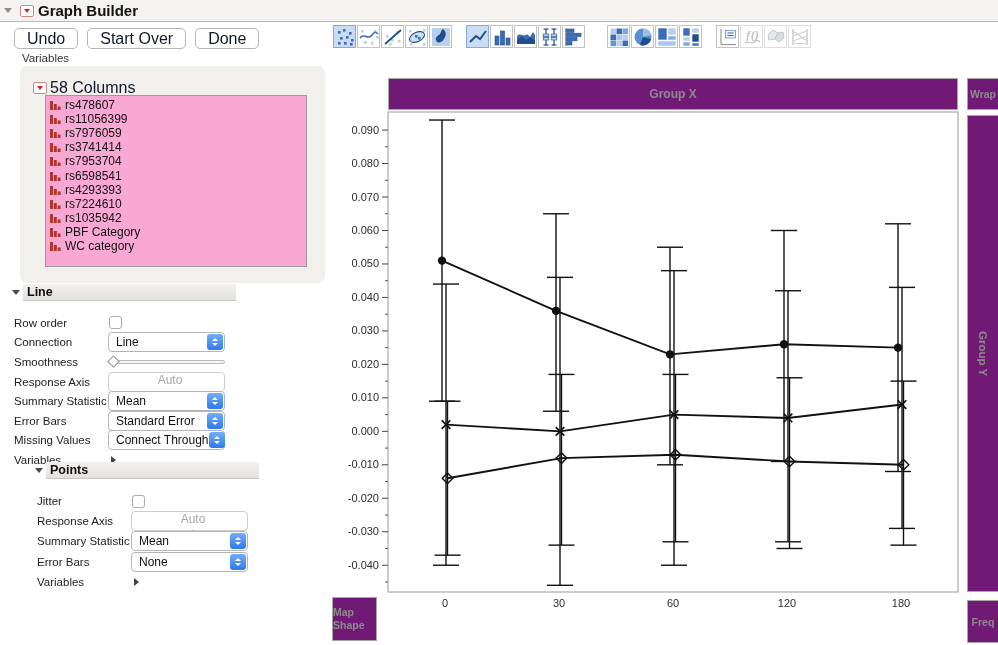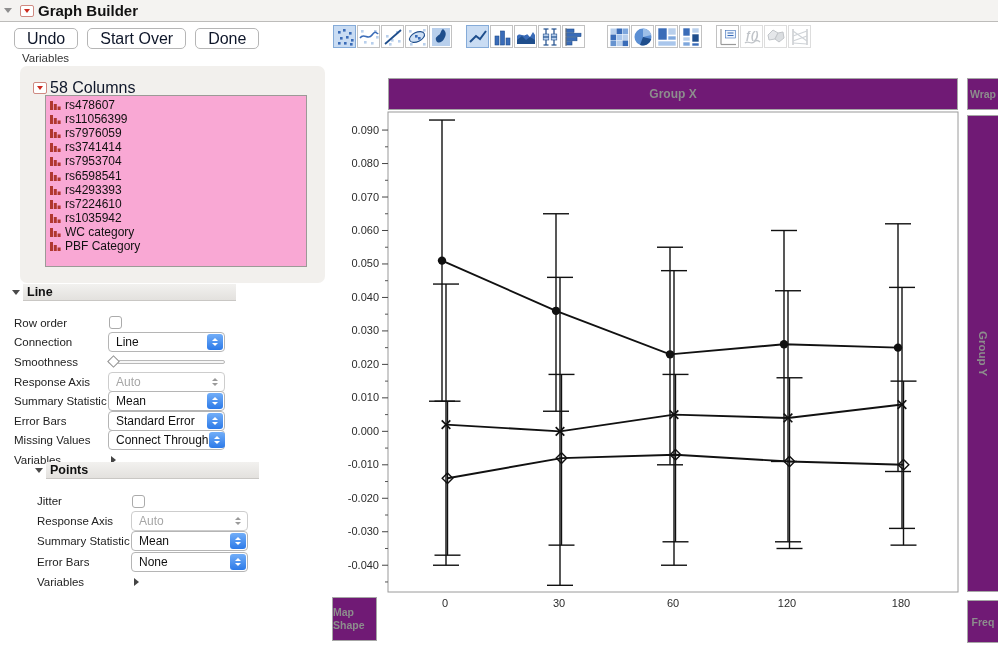--- a/index.html
+++ b/index.html
@@ -57,21 +57,21 @@
   .ctl-label { width:98px; font-size:11.5px; color:#222; padding-left:4px; flex:0 0 auto; }
   .checkbox { width:13px; height:13px; background:#fff; border:1px solid #ababab; border-radius:3px; margin-left:1px; }
   .select { width:117px; height:20px; background:#fff; border:1px solid #b5b5b5; border-radius:4px;
     display:flex; align-items:center; justify-content:space-between; padding-left:7px; }
   .select .sel-text { font-size:12px; color:#111; white-space:nowrap; }
   .sel-btn { width:16px; height:16px; border-radius:3px; margin-right:1px;
     background:linear-gradient(#72aef8,#2d7ae8); display:flex; flex-direction:column;
     align-items:center; justify-content:center; gap:2px; flex:0 0 auto; }
   .c-up { width:0; height:0; border-left:3px solid transparent; border-right:3px solid transparent; border-bottom:3.5px solid #fff; }
   .c-down { width:0; height:0; border-left:3px solid transparent; border-right:3px solid transparent; border-top:3.5px solid #fff; }
-  .select.disabled { border-color:#cdcdcd; }
+  .select.disabled { border-color:#cdcdcd;flex-direction:column; }
   .select.disabled .sel-text { color:#a6a6a6; }
   .select.disabled .sel-btn { background:transparent; }
   .select.disabled .c-up { border-bottom-color:#9a9a9a; }
   .select.disabled .c-down { border-top-color:#9a9a9a; }
   .slider { position:relative; width:117px; height:12px; }
   .slider-track { position:absolute; left:0; top:4px; width:117px; height:4px;
     border:1px solid #b9b9b9; border-radius:3px; background:#f6f6f6; }
   .slider-thumb { position:absolute; left:1px; top:1px; width:9px; height:9px; background:#fff;
     border:1px solid #8f8f8f; transform:rotate(45deg); }
 
@@ -359,29 +359,29 @@
             <rect x="7.6" y="6.5" width="3" height="3.5" fill="#b0372f"></rect>
           </svg>
           <span>rs1035942</span>
         </div>
         <div class="col-item">
           <svg width="11" height="10" viewBox="0 0 11 10" class="col-icon">
             <rect x="0" y="1" width="3" height="9" fill="#b0372f"></rect>
             <rect x="3.8" y="4" width="3" height="6" fill="#b0372f"></rect>
             <rect x="7.6" y="6.5" width="3" height="3.5" fill="#b0372f"></rect>
           </svg>
+          <span>PBF Category</span>
+        </div>
+        <div class="col-item">
+          <svg width="11" height="10" viewBox="0 0 11 10" class="col-icon">
+            <rect x="0" y="1" width="3" height="9" fill="#b0372f"></rect>
+            <rect x="3.8" y="4" width="3" height="6" fill="#b0372f"></rect>
+            <rect x="7.6" y="6.5" width="3" height="3.5" fill="#b0372f"></rect>
+          </svg>
           <span>WC category</span>
-        </div>
-        <div class="col-item">
-          <svg width="11" height="10" viewBox="0 0 11 10" class="col-icon">
-            <rect x="0" y="1" width="3" height="9" fill="#b0372f"></rect>
-            <rect x="3.8" y="4" width="3" height="6" fill="#b0372f"></rect>
-            <rect x="7.6" y="6.5" width="3" height="3.5" fill="#b0372f"></rect>
-          </svg>
-          <span>PBF Category</span>
         </div>
       </div>
   </div>
 
   <div class="section" style="top:284px;">
     <div class="sec-header">
       <span class="tri-down"></span>
       <span class="sec-bar">Line</span>
     </div>
     <div class="ctl-rows rows-line" id="line-rows">

